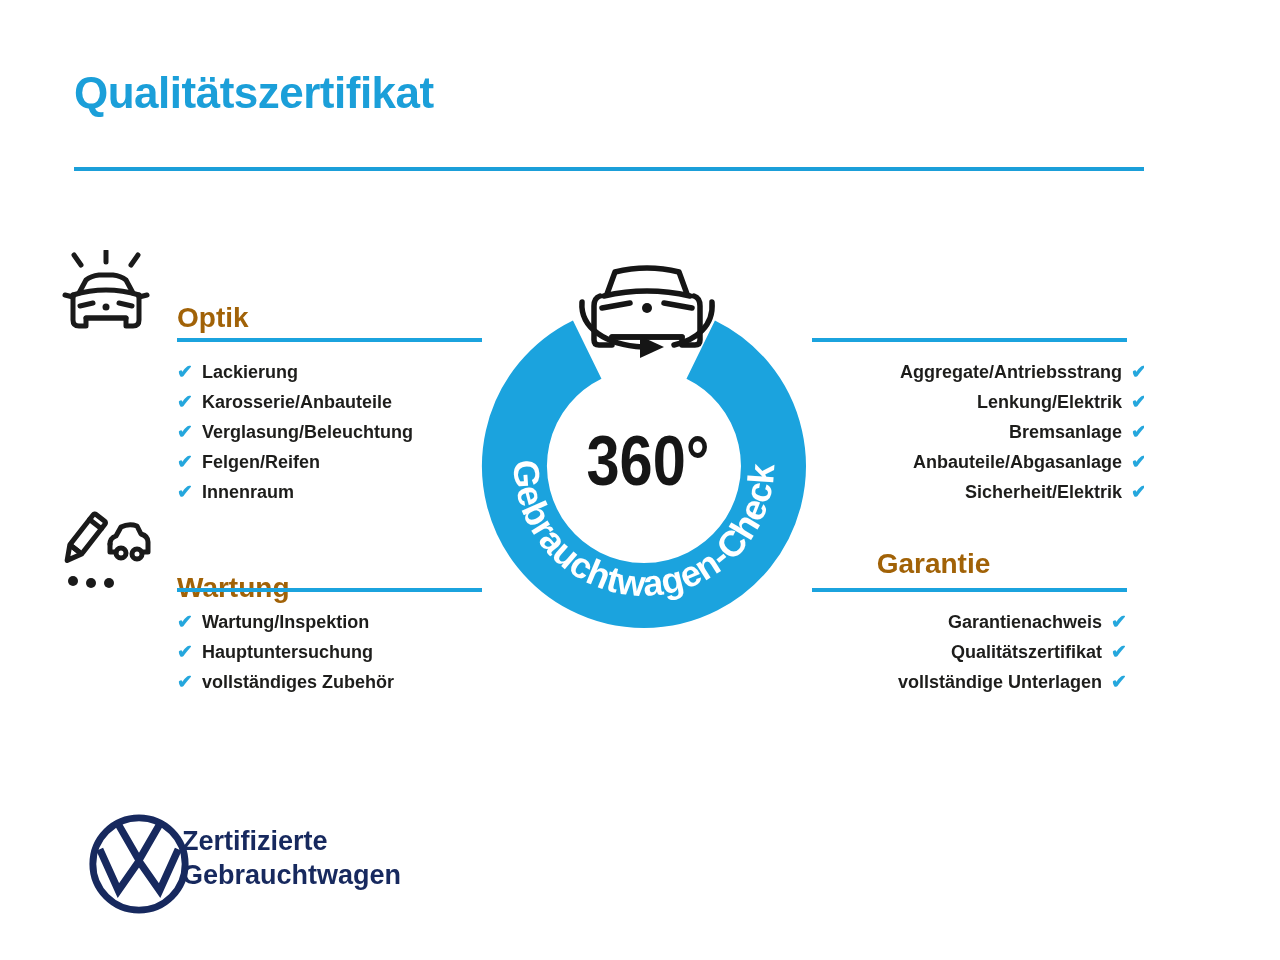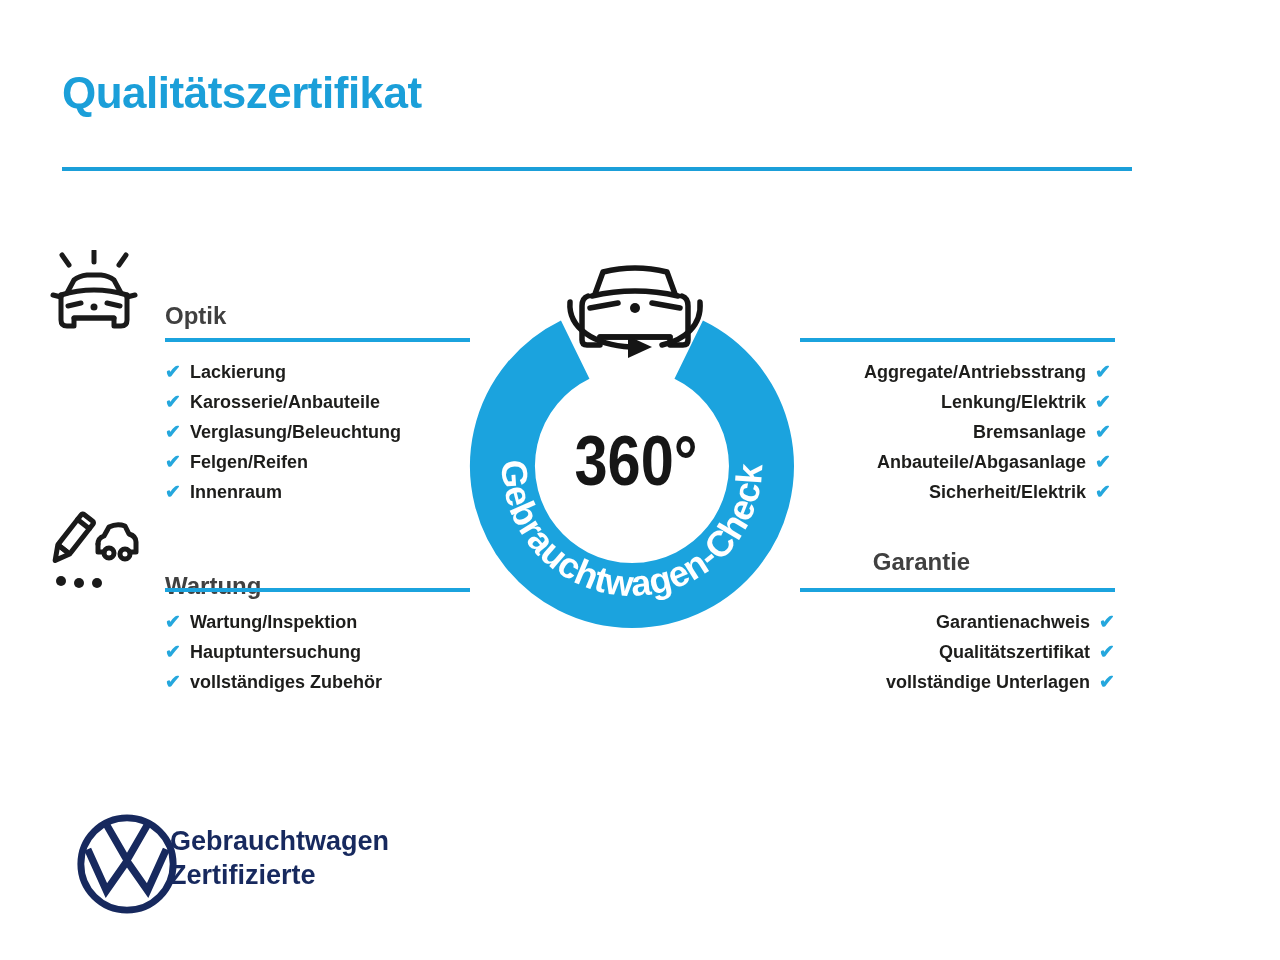--- a/index.html
+++ b/index.html
@@ -1,28 +1,28 @@
 <!DOCTYPE html>
 <html><head>
 <meta charset="utf-8">
 <style>
   html,body{margin:0;padding:0;background:#ffffff;}
   #stage{
     position:relative;width:1132px;height:960px;background:#ffffff;overflow:hidden;
-    font-family:"Liberation Sans", sans-serif;color:#1d1d1b;
+    font-family:"Liberation Sans", sans-serif;color:#1d1d1b;margin-left:12px;
   }
   .abs{position:absolute;}
   
   .page-title{
     left:62px;top:68px;font-size:44px;font-weight:700;color:#1b9fd9;
     letter-spacing:-0.5px;white-space:nowrap;
   }
   .title-rule{left:62px;top:167px;width:1176px;height:4px;background:#1b9fd9;}
   
-  .sec-header{font-size:24px;font-weight:700;color:#404040;white-space:nowrap;}
+  .sec-header{font-size:28px;font-weight:700;color:#a16207;white-space:nowrap;}
   .sec-rule{height:4px;background:#1ba3de;}
   
   .check-list{display:flex;flex-direction:column;}
   .check-list.left{align-items:flex-start;}
   .check-list.right{align-items:flex-end;}
   .check-item{display:flex;align-items:center;height:30px;gap:9px;}
   .check-item .label{font-size:18px;font-weight:700;color:#1d1d1b;white-space:nowrap;text-align:right;}
   .check-item .check{font-size:19px;font-weight:700;color:#25a7dd;line-height:1;transform:translateY(-1px);}
   
   .footer-text{left:170px;top:824px;font-size:27px;font-weight:700;color:#17295e;line-height:34px;}
@@ -120,21 +120,21 @@
       <path d="M2 50 L2 73 Q2 78 7 78 L13 78 L13 71 L49 71 L49 78 L55 78 Q60 78 60 74 L60 54"></path>
       <path d="M8 60 L20 57"></path>
       <path d="M2 52 L0 51"></path>
     </g>
     <circle cx="28" cy="61" r="3.2" fill="#1a1a1a"></circle>
     <rect x="44" y="6" width="38" height="38" rx="2" fill="#ffffff" stroke="#1a1a1a" stroke-width="5"></rect>
     <polyline points="52,24 61,34 76,13" fill="none" stroke="#1a1a1a" stroke-width="6" stroke-linecap="round" stroke-linejoin="round"></polyline>
   </svg>
 
   <div class="abs sec-rule" style="left:800px;top:338px;width:315px"></div>
-  <div class="abs check-list right" style="left:636px;top:357px;width:475px">
+  <div class="abs check-list right" style="left:660px;top:357px;width:475px">
       <div class="check-item">
         <span class="label">Aggregate/Antriebsstrang</span>
         <span class="check">✔</span>
       </div>
       <div class="check-item">
         <span class="label">Lenkung/Elektrik</span>
         <span class="check">✔</span>
       </div>
       <div class="check-item">
         <span class="label">Bremsanlage</span>
@@ -198,17 +198,17 @@
     <circle cx="203" cy="58" r="5" fill="#151515"></circle>
     <polygon points="196,86 220,97 196,108" fill="#151515"></polygon>
   </svg>
 
   <svg class="abs" style="left:73px;top:810px" width="108" height="108" viewBox="0 0 110 110">
     <circle cx="55" cy="55" r="47" fill="none" stroke="#17295e" stroke-width="7"></circle>
     <path d="M33 13 L55 51 L77 13" fill="none" stroke="#17295e" stroke-width="7.5" stroke-linejoin="miter"></path>
     <path d="M15 40 L34 82 L55 52 L76 82 L95 40" fill="none" stroke="#17295e" stroke-width="7.5" stroke-linejoin="miter"></path>
   </svg>
   <div class="abs footer-text">
+    <div>Zertifizierte</div>
     <div>Gebrauchtwagen</div>
-    <div>Zertifizierte</div>
   </div>
 
 </div>
 
 </body></html>

